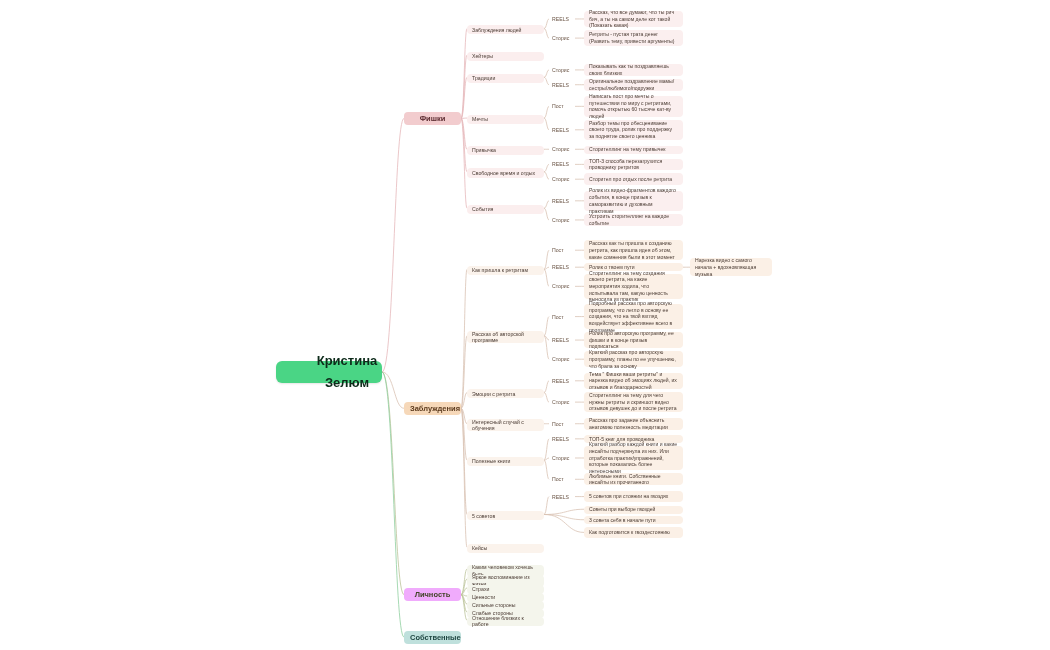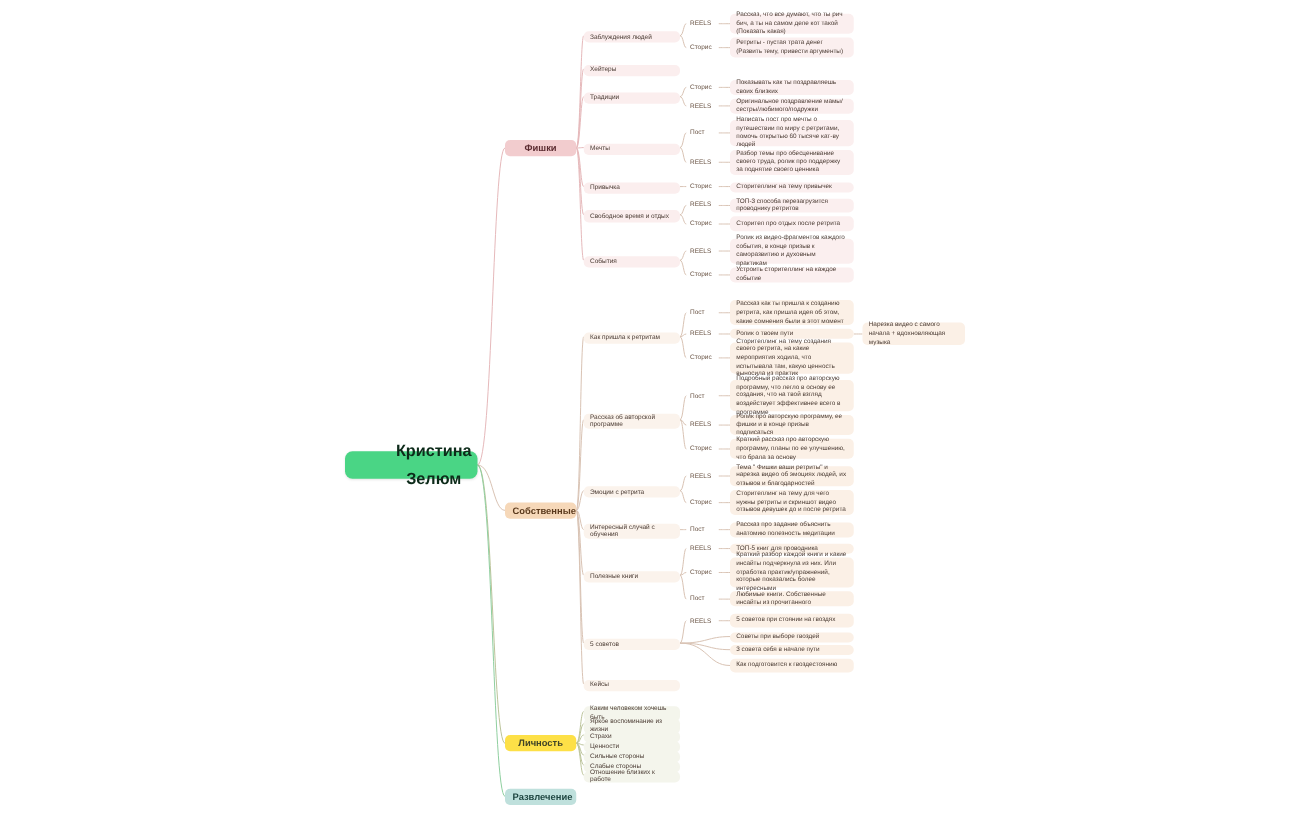--- a/index.html
+++ b/index.html
@@ -18,21 +18,21 @@
   .root{
     background:#4ad585;color:#0d2b1a;font-weight:bold;font-size:13px;
     border-radius:6px;justify-content:center;text-align:center;
     box-shadow:0 1px 2px rgba(0,0,0,.10);
   }
 
   
   .cat{font-size:7.5px;font-weight:bold;color:#3a2f28;padding:0 6px;border-radius:4px;justify-content:center;text-align:center;}
   .cat.life{background:#f2ccce;color:#5b2b30;}
   .cat.expert{background:#f6d8b9;color:#5b3a1d;}
-  .cat.person{background:#fde047;color:#414527;}
+  .cat.person{background:#f0abfc;color:#414527;}
   .cat.fun{background:#bfe0dc;color:#1f4641;}
 
   
   .topic{font-size:5.2px;color:#4a3b33;padding:0 5px;border-radius:4px;line-height:1.25;}
   .topic.life{background:#fbeeee;}
   .topic.expert{background:#fbf3ec;}
   .topic.person{background:#f4f5ec;}
 
   
   .fmt{font-size:5.2px;color:#6a5445;padding:0 3px;justify-content:flex-start;background:transparent;}
@@ -215,21 +215,21 @@
       <div class="node idea life" style="left: 584px; top: 190.625px; width: 99px; height: 20.3767px;">
         <span>Ролик из видео-фрагментов каждого события, в конце призыв к саморазвитию и духовным практикам</span>
       </div>
       <div class="node fmt" style="left: 549px; top: 214.955px; width: 26px; height: 10px; line-height: 10px;">
         <span>Сторис</span>
       </div>
       <div class="node idea life" style="left: 584px; top: 214.089px; width: 99px; height: 11.732px;">
         <span>Устроить сторителлинг на каждое событие</span>
       </div>
       <div class="node cat expert" style="left: 404px; top: 401.785px; width: 57px; height: 13px; line-height: 13px;">
-        <span>Собственные</span>
+        <span>Заблуждения</span>
       </div>
       <div class="node topic expert" style="left: 467px; top: 265.957px; width: 77px; height: 9.35px; display: flex; align-items: center;">
         <span>Как пришла к ретритам</span>
       </div>
       <div class="node fmt" style="left: 549px; top: 245.212px; width: 26px; height: 10px; line-height: 10px;">
         <span>Пост</span>
       </div>
       <div class="node idea expert" style="left: 584px; top: 240.023px; width: 99px; height: 20.3767px;">
         <span>Рассказ как ты пришла к созданию ретрита, как пришла идея об этом, какие сомнения были в этот момент</span>
       </div>
@@ -353,16 +353,16 @@
       <div class="node topic person" style="left: 467px; top: 600.629px; width: 77px; height: 9.35px; display: flex; align-items: center;">
         <span>Сильные стороны</span>
       </div>
       <div class="node topic person" style="left: 467px; top: 608.656px; width: 77px; height: 9.35px; display: flex; align-items: center;">
         <span>Слабые стороны</span>
       </div>
       <div class="node topic person" style="left: 467px; top: 616.683px; width: 77px; height: 9.35px; display: flex; align-items: center;">
         <span>Отношение близких к работе</span>
       </div>
       <div class="node cat fun" style="left: 404px; top: 630.56px; width: 57px; height: 13px; line-height: 13px;">
-        <span>Развлечение</span>
+        <span>Собственные</span>
       </div>
     </div>
 </div>
 
 </body></html>

